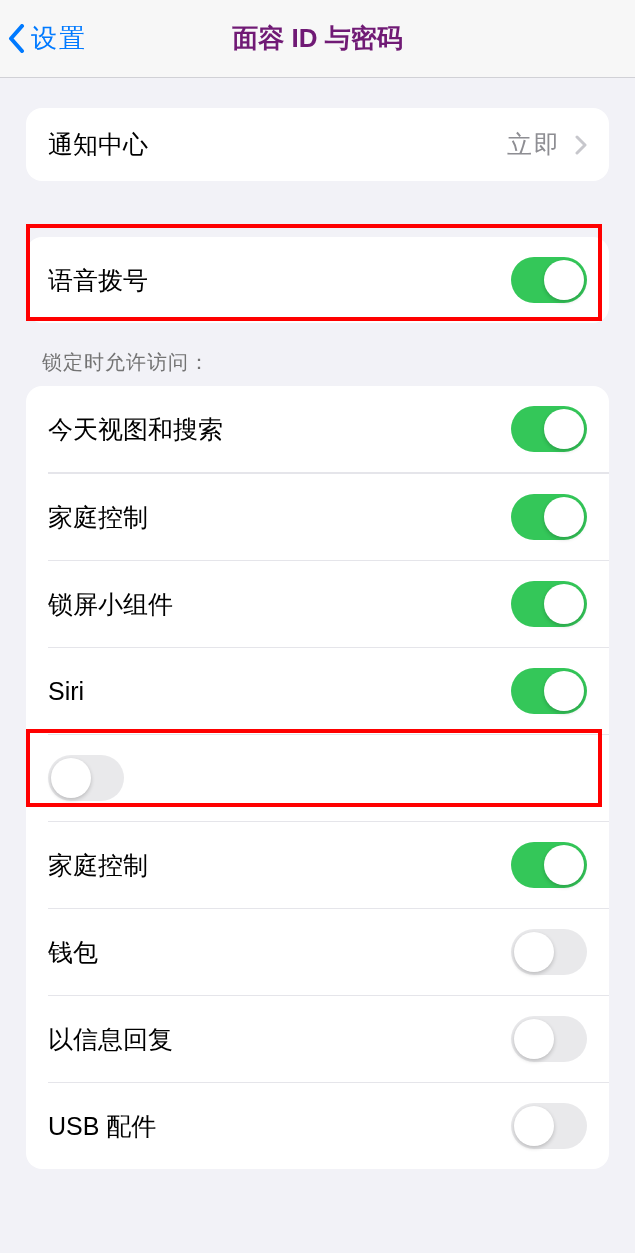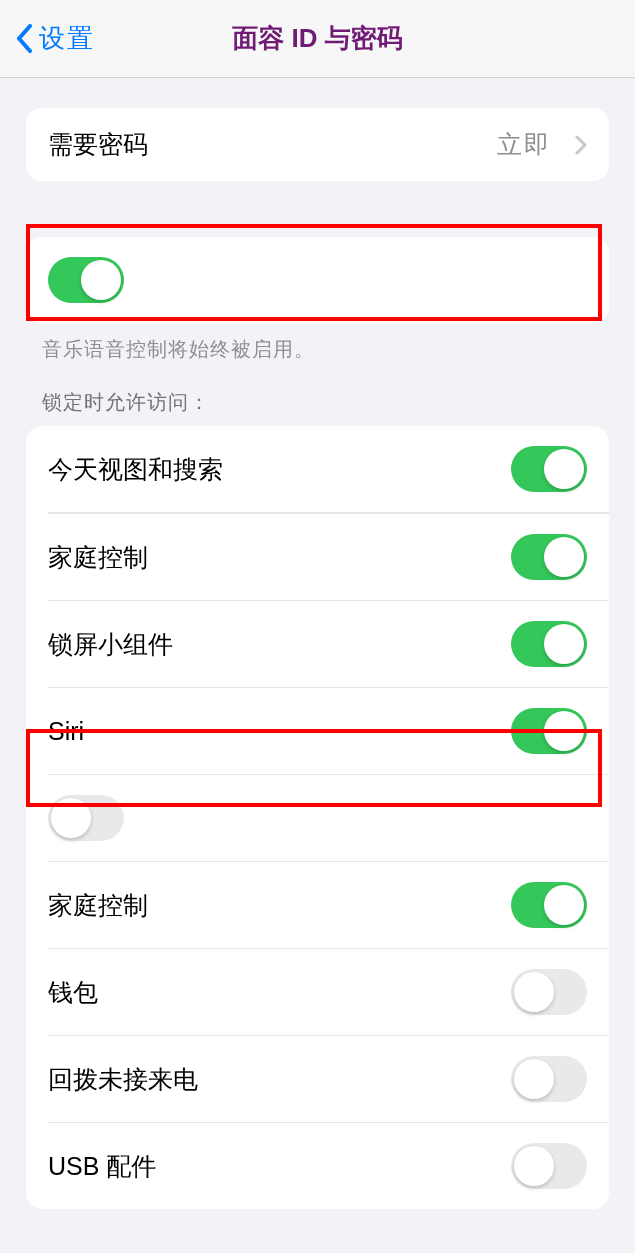--- a/index.html
+++ b/index.html
@@ -19,21 +19,21 @@
       height: 78px;
       background: #f7f7f7;
       border-bottom: 1px solid #d1d1d6;
       display: flex;
       align-items: center;
       position: relative;
     }
     .back-button {
       display: flex;
       align-items: center;
-      padding-left: 16px;
+      padding-left: 8px;
       gap: 6px;
     }
     .chevron-left {
       width: 17px;
       height: 29px;
     }
     .back-label {
       color: #007aff;
       font-size: 26px;
       font-weight: 400;
@@ -68,21 +68,21 @@
       position: relative;
     }
     .row-label {
       font-size: 25px;
       color: #000;
       font-weight: 400;
     }
     .row-right {
       display: flex;
       align-items: center;
-      gap: 24px;
+      gap: 14px;
     }
     .row-value {
       font-size: 25px;
       color: #8e8e93;
       letter-spacing: 2px;
     }
     .chevron-right {
       width: 12px;
       height: 20px;
     }
@@ -154,38 +154,38 @@
     </svg>
     <span class="back-label">设置</span>
   </div>
   <div class="nav-title">面容 ID 与密码</div>
 </div>
 
 <div class="content">
 
   <div class="group first">
     <div class="row">
-      <span class="row-label">需要密码</span>
+      <span class="row-label">通知中心</span>
       <div class="row-right">
         <span class="row-value">立即</span>
         <svg class="chevron-right" viewBox="0 0 12 20">
           <polyline points="2,2 10,10 2,18" fill="none" stroke="#c7c7cc" stroke-width="3" stroke-linecap="round" stroke-linejoin="round"></polyline>
         </svg>
       </div>
     </div>
   </div>
 
   <div class="group" style="margin-top:56px;">
     <div class="row">
+      <span class="row-label">语音拨号</span>
       <div class="toggle on">
         <div class="toggle-knob"></div>
       </div>
     </div>
   </div>
-  <div class="footer-text">音乐语音控制将始终被启用。</div>
 
   <div class="header-text">锁定时允许访问：</div>
 
   <div class="group group-rows" style="margin-top:0;" id="lock-access-group">
   <div class="row">
         <span class="row-label">今天视图和搜索</span>
         <div class="toggle on">
           <div class="toggle-knob"></div>
         </div>
       </div>
@@ -226,21 +226,21 @@
       </div>
       <div class="separator"></div>
       <div class="row">
         <span class="row-label">钱包</span>
         <div class="toggle off">
           <div class="toggle-knob"></div>
         </div>
       </div>
       <div class="separator"></div>
       <div class="row">
-        <span class="row-label">回拨未接来电</span>
+        <span class="row-label">以信息回复</span>
         <div class="toggle off">
           <div class="toggle-knob"></div>
         </div>
       </div>
       <div class="separator"></div>
       <div class="row">
         <span class="row-label">USB 配件</span>
         <div class="toggle off">
           <div class="toggle-knob"></div>
         </div>

